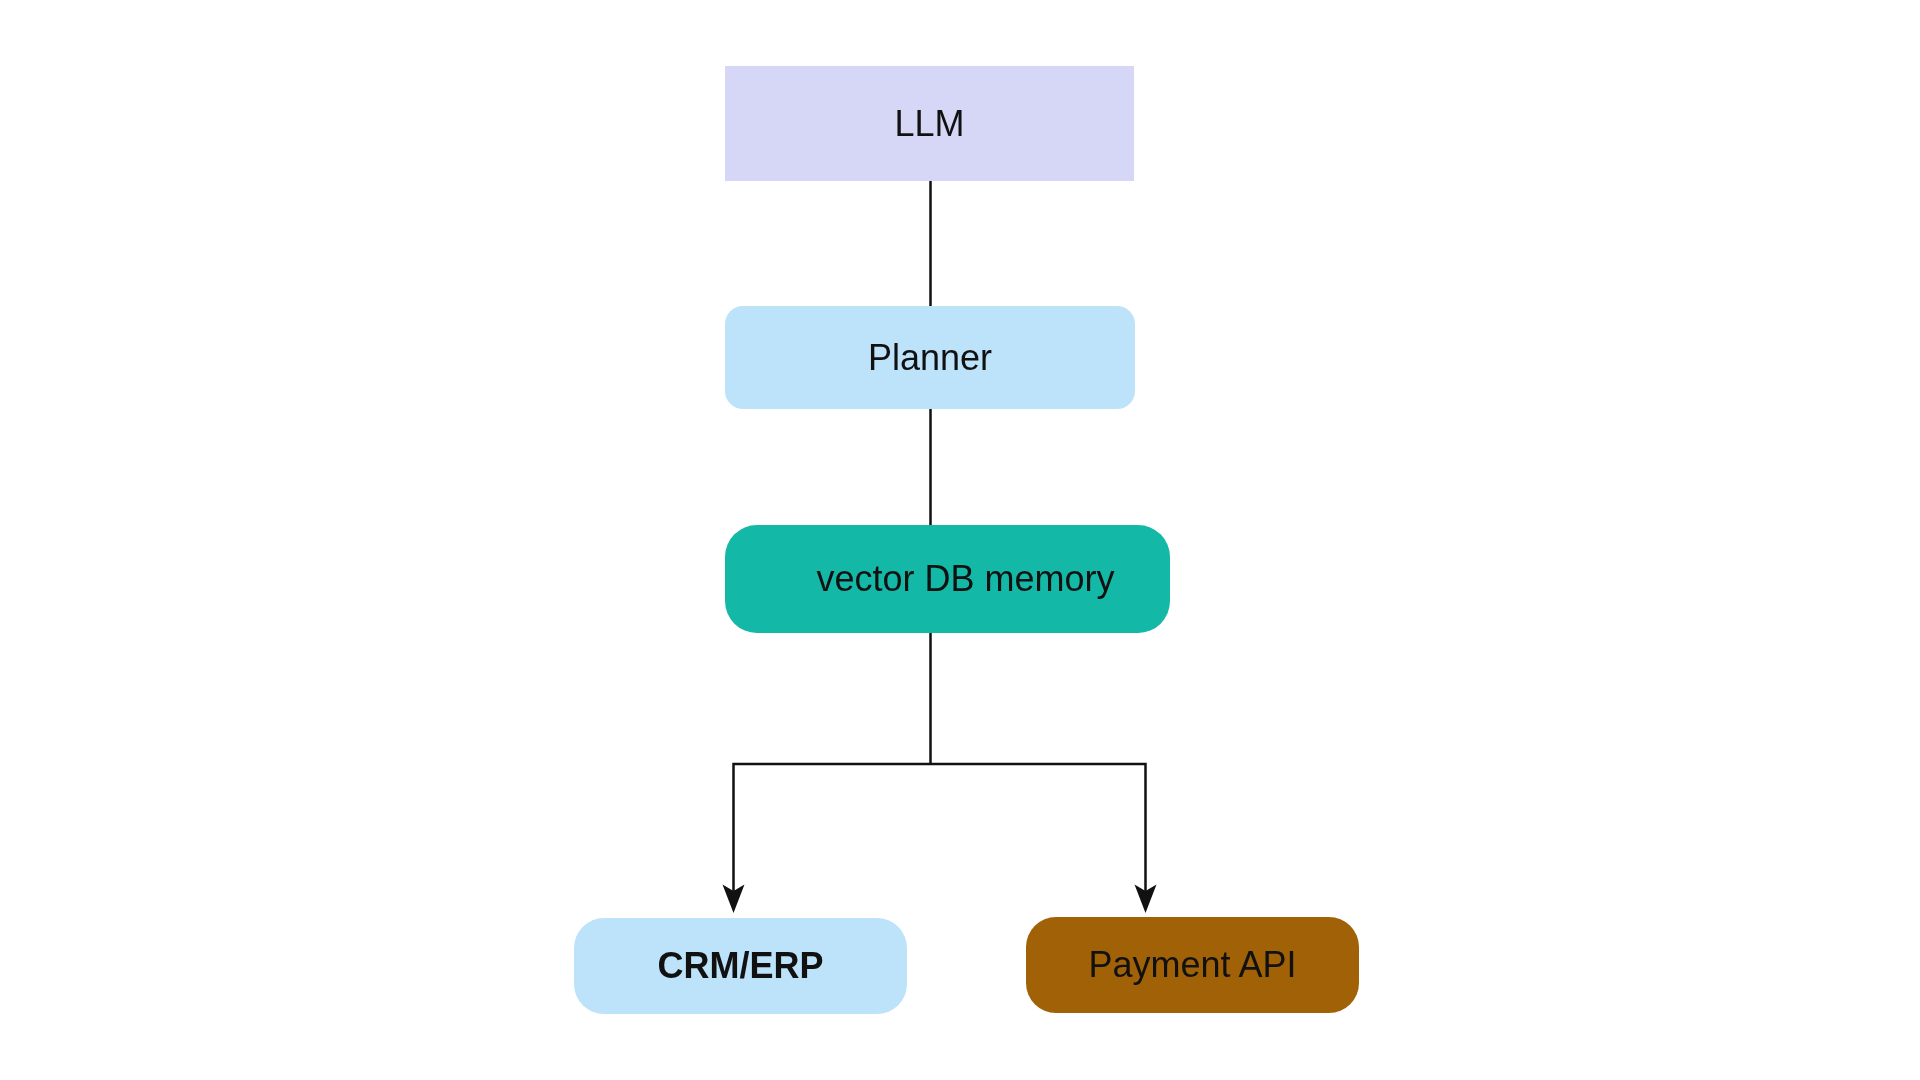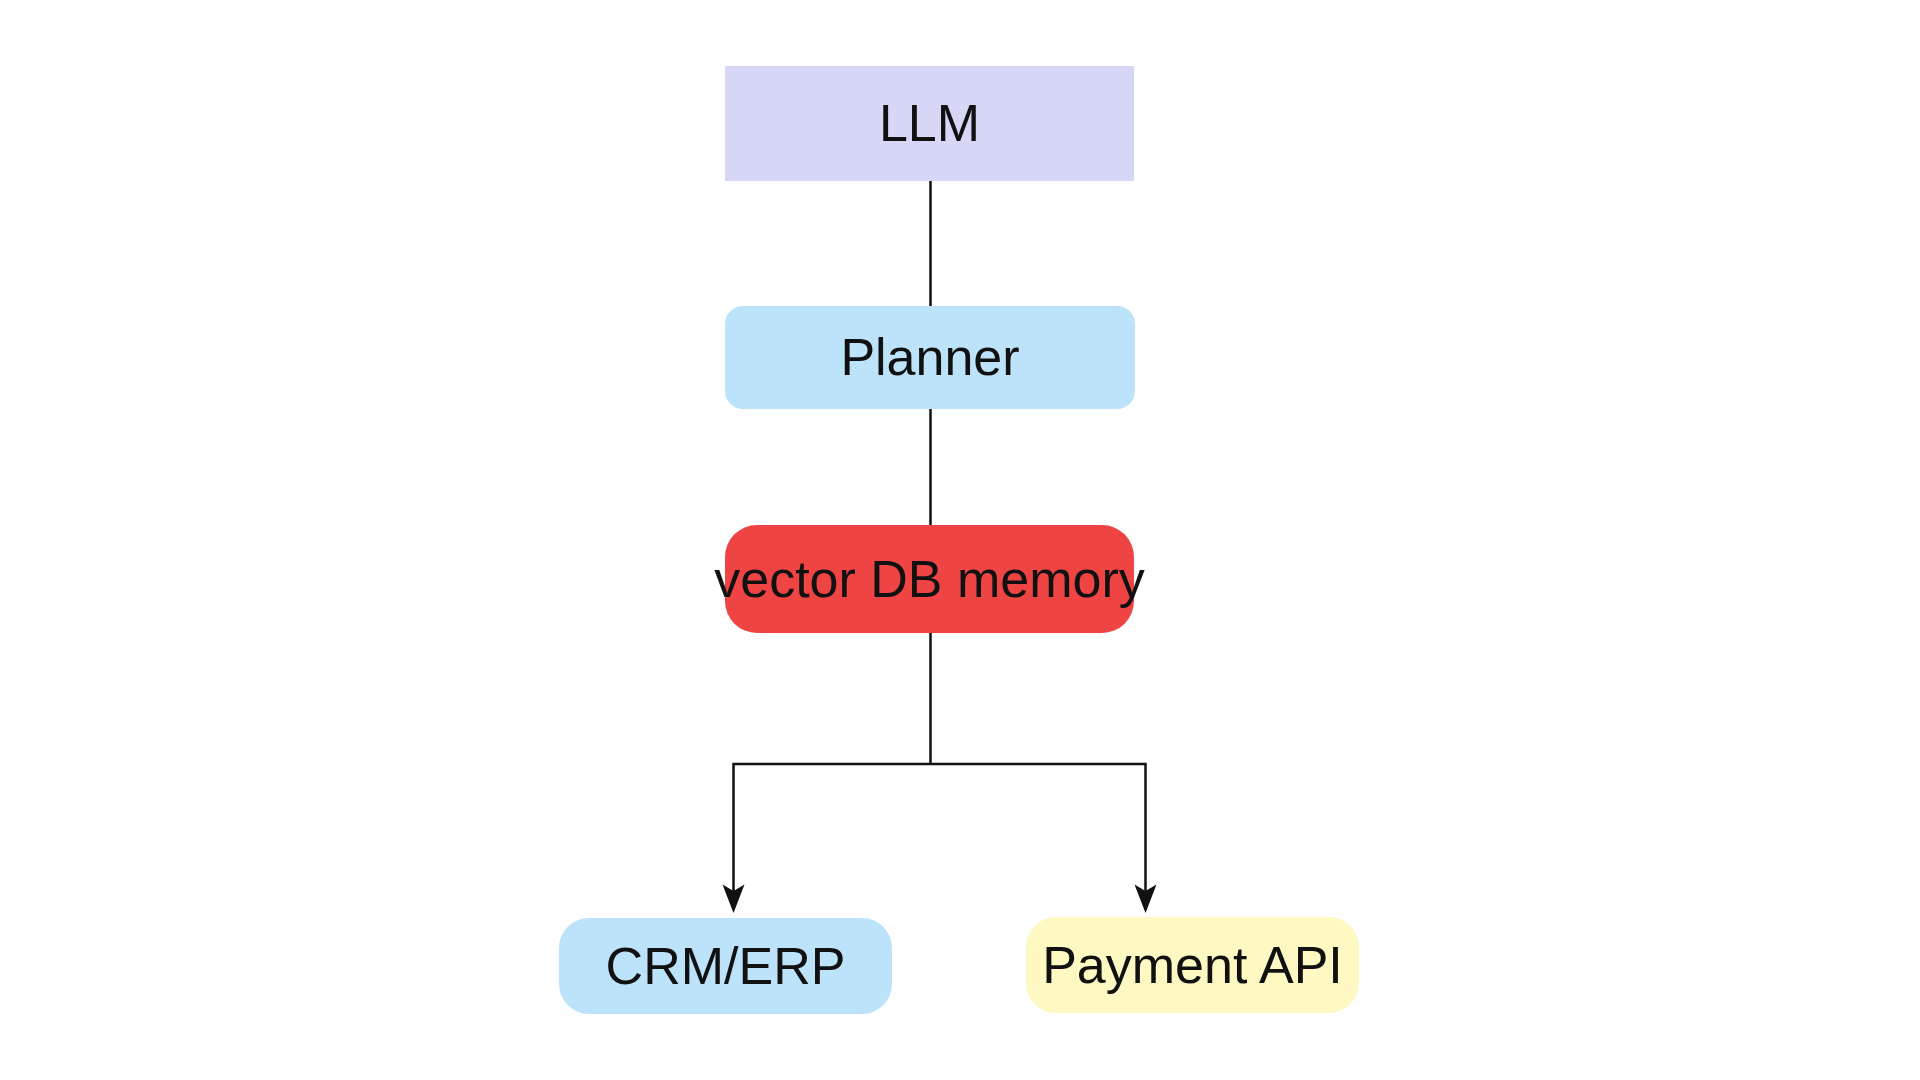--- a/index.html
+++ b/index.html
@@ -33,21 +33,21 @@
   }
   .arrowhead {
     fill: #111111;
     stroke: none;
   }
   .node {
     position: absolute;
     display: flex;
     align-items: center;
     justify-content: center;
-    font-size: 52px;
+    font-size: 36px;
     line-height: 1.2;
     color: #111111;
     white-space: nowrap;
   }
   .node-llm {
     left: 725px;
     top: 66px;
     width: 409px;
     height: 115px;
     border-radius: 0;
@@ -60,25 +60,26 @@
     border-radius: 18px;
   }
   .node-vectordb {
     left: 725px;
     top: 525px;
     width: 409px;
     height: 108px;
     border-radius: 32px;
   }
   .node-crm {
-    left: 559px;
+    left: 574px;
     top: 918px;
     width: 333px;
     height: 96px;
     border-radius: 30px;
+    font-weight: bold;
   }
   .node-payment {
     left: 1026px;
     top: 917px;
     width: 333px;
     height: 96px;
     border-radius: 30px;
   }
 </style>
 </head>
@@ -95,25 +96,25 @@
   </svg>
 
   <div class="node node-llm" style="background-color: rgb(214, 215, 247);">
     <span class="node-label">LLM</span>
   </div>
 
   <div class="node node-planner" style="background-color: rgb(189, 227, 250);">
     <span class="node-label">Planner</span>
   </div>
 
-  <div class="node node-vectordb" style="background-color: #ef4444;">
+  <div class="node node-vectordb" style="background-color: #14b8a6; padding-left: 36px;">
     <span class="node-label">vector DB memory</span>
   </div>
 
   <div class="node node-crm" style="background-color: rgb(189, 227, 250);">
     <span class="node-label">CRM/ERP</span>
   </div>
 
-  <div class="node node-payment" style="background-color: #fef9c3;">
+  <div class="node node-payment" style="background-color: #a16207;">
     <span class="node-label">Payment API</span>
   </div>
 
 </div>
 
 </body></html>

